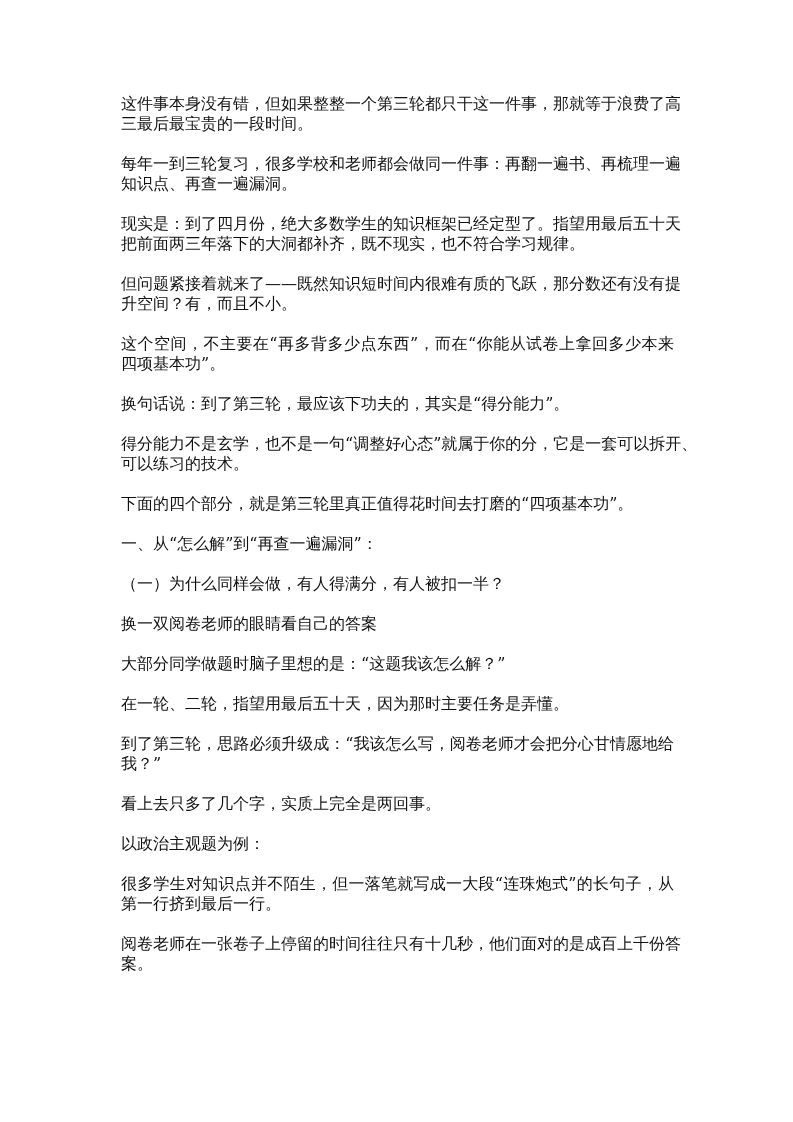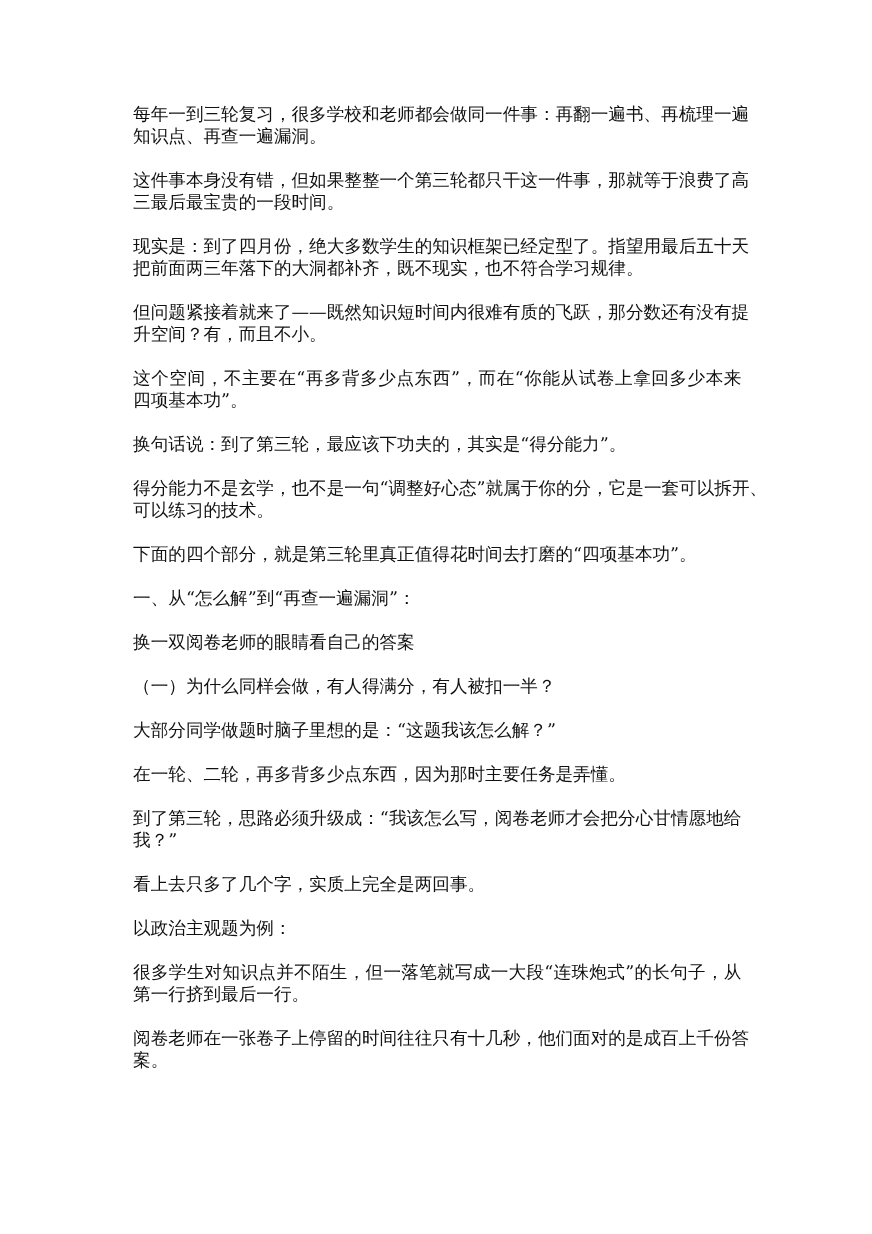--- a/index.html
+++ b/index.html
@@ -37,27 +37,27 @@
     text-align-last: justify;
     text-justify: inter-character;
   }
 </style>
 </head>
 <body>
 
 <div class="page">
 
   <p class="para">
-    <span class="line full">每年一到三轮复习，很多学校和老师都会做同一件事：再翻一遍书、再梳理一遍</span>
-    <span class="line">知识点、再查一遍漏洞。</span>
+    <span class="line full">这件事本身没有错，但如果整整一个第三轮都只干这一件事，那就等于浪费了高</span>
+    <span class="line">三最后最宝贵的一段时间。</span>
   </p>
 
   <p class="para">
-    <span class="line full">这件事本身没有错，但如果整整一个第三轮都只干这一件事，那就等于浪费了高</span>
-    <span class="line">三最后最宝贵的一段时间。</span>
+    <span class="line full">每年一到三轮复习，很多学校和老师都会做同一件事：再翻一遍书、再梳理一遍</span>
+    <span class="line">知识点、再查一遍漏洞。</span>
   </p>
 
   <p class="para">
     <span class="line full">现实是：到了四月份，绝大多数学生的知识框架已经定型了。指望用最后五十天</span>
     <span class="line">把前面两三年落下的大洞都补齐，既不现实，也不符合学习规律。</span>
   </p>
 
   <p class="para">
     <span class="line full">但问题紧接着就来了——既然知识短时间内很难有质的飞跃，那分数还有没有提</span>
     <span class="line">升空间？有，而且不小。</span>
@@ -79,33 +79,33 @@
 
   <p class="para">
     <span class="line">下面的四个部分，就是第三轮里真正值得花时间去打磨的“四项基本功”。</span>
   </p>
 
   <p class="para">
     <span class="line">一、从“怎么解”到“再查一遍漏洞”：</span>
   </p>
 
   <p class="para">
-    <span class="line">换一双阅卷老师的眼睛看自己的答案</span>
+    <span class="line">（一）为什么同样会做，有人得满分，有人被扣一半？</span>
   </p>
 
   <p class="para">
-    <span class="line">（一）为什么同样会做，有人得满分，有人被扣一半？</span>
+    <span class="line">换一双阅卷老师的眼睛看自己的答案</span>
   </p>
 
   <p class="para">
     <span class="line">大部分同学做题时脑子里想的是：“这题我该怎么解？”</span>
   </p>
 
   <p class="para">
-    <span class="line">在一轮、二轮，再多背多少点东西，因为那时主要任务是弄懂。</span>
+    <span class="line">在一轮、二轮，指望用最后五十天，因为那时主要任务是弄懂。</span>
   </p>
 
   <p class="para">
     <span class="line full">到了第三轮，思路必须升级成：“我该怎么写，阅卷老师才会把分心甘情愿地给</span>
     <span class="line">我？”</span>
   </p>
 
   <p class="para">
     <span class="line">看上去只多了几个字，实质上完全是两回事。</span>
   </p>

